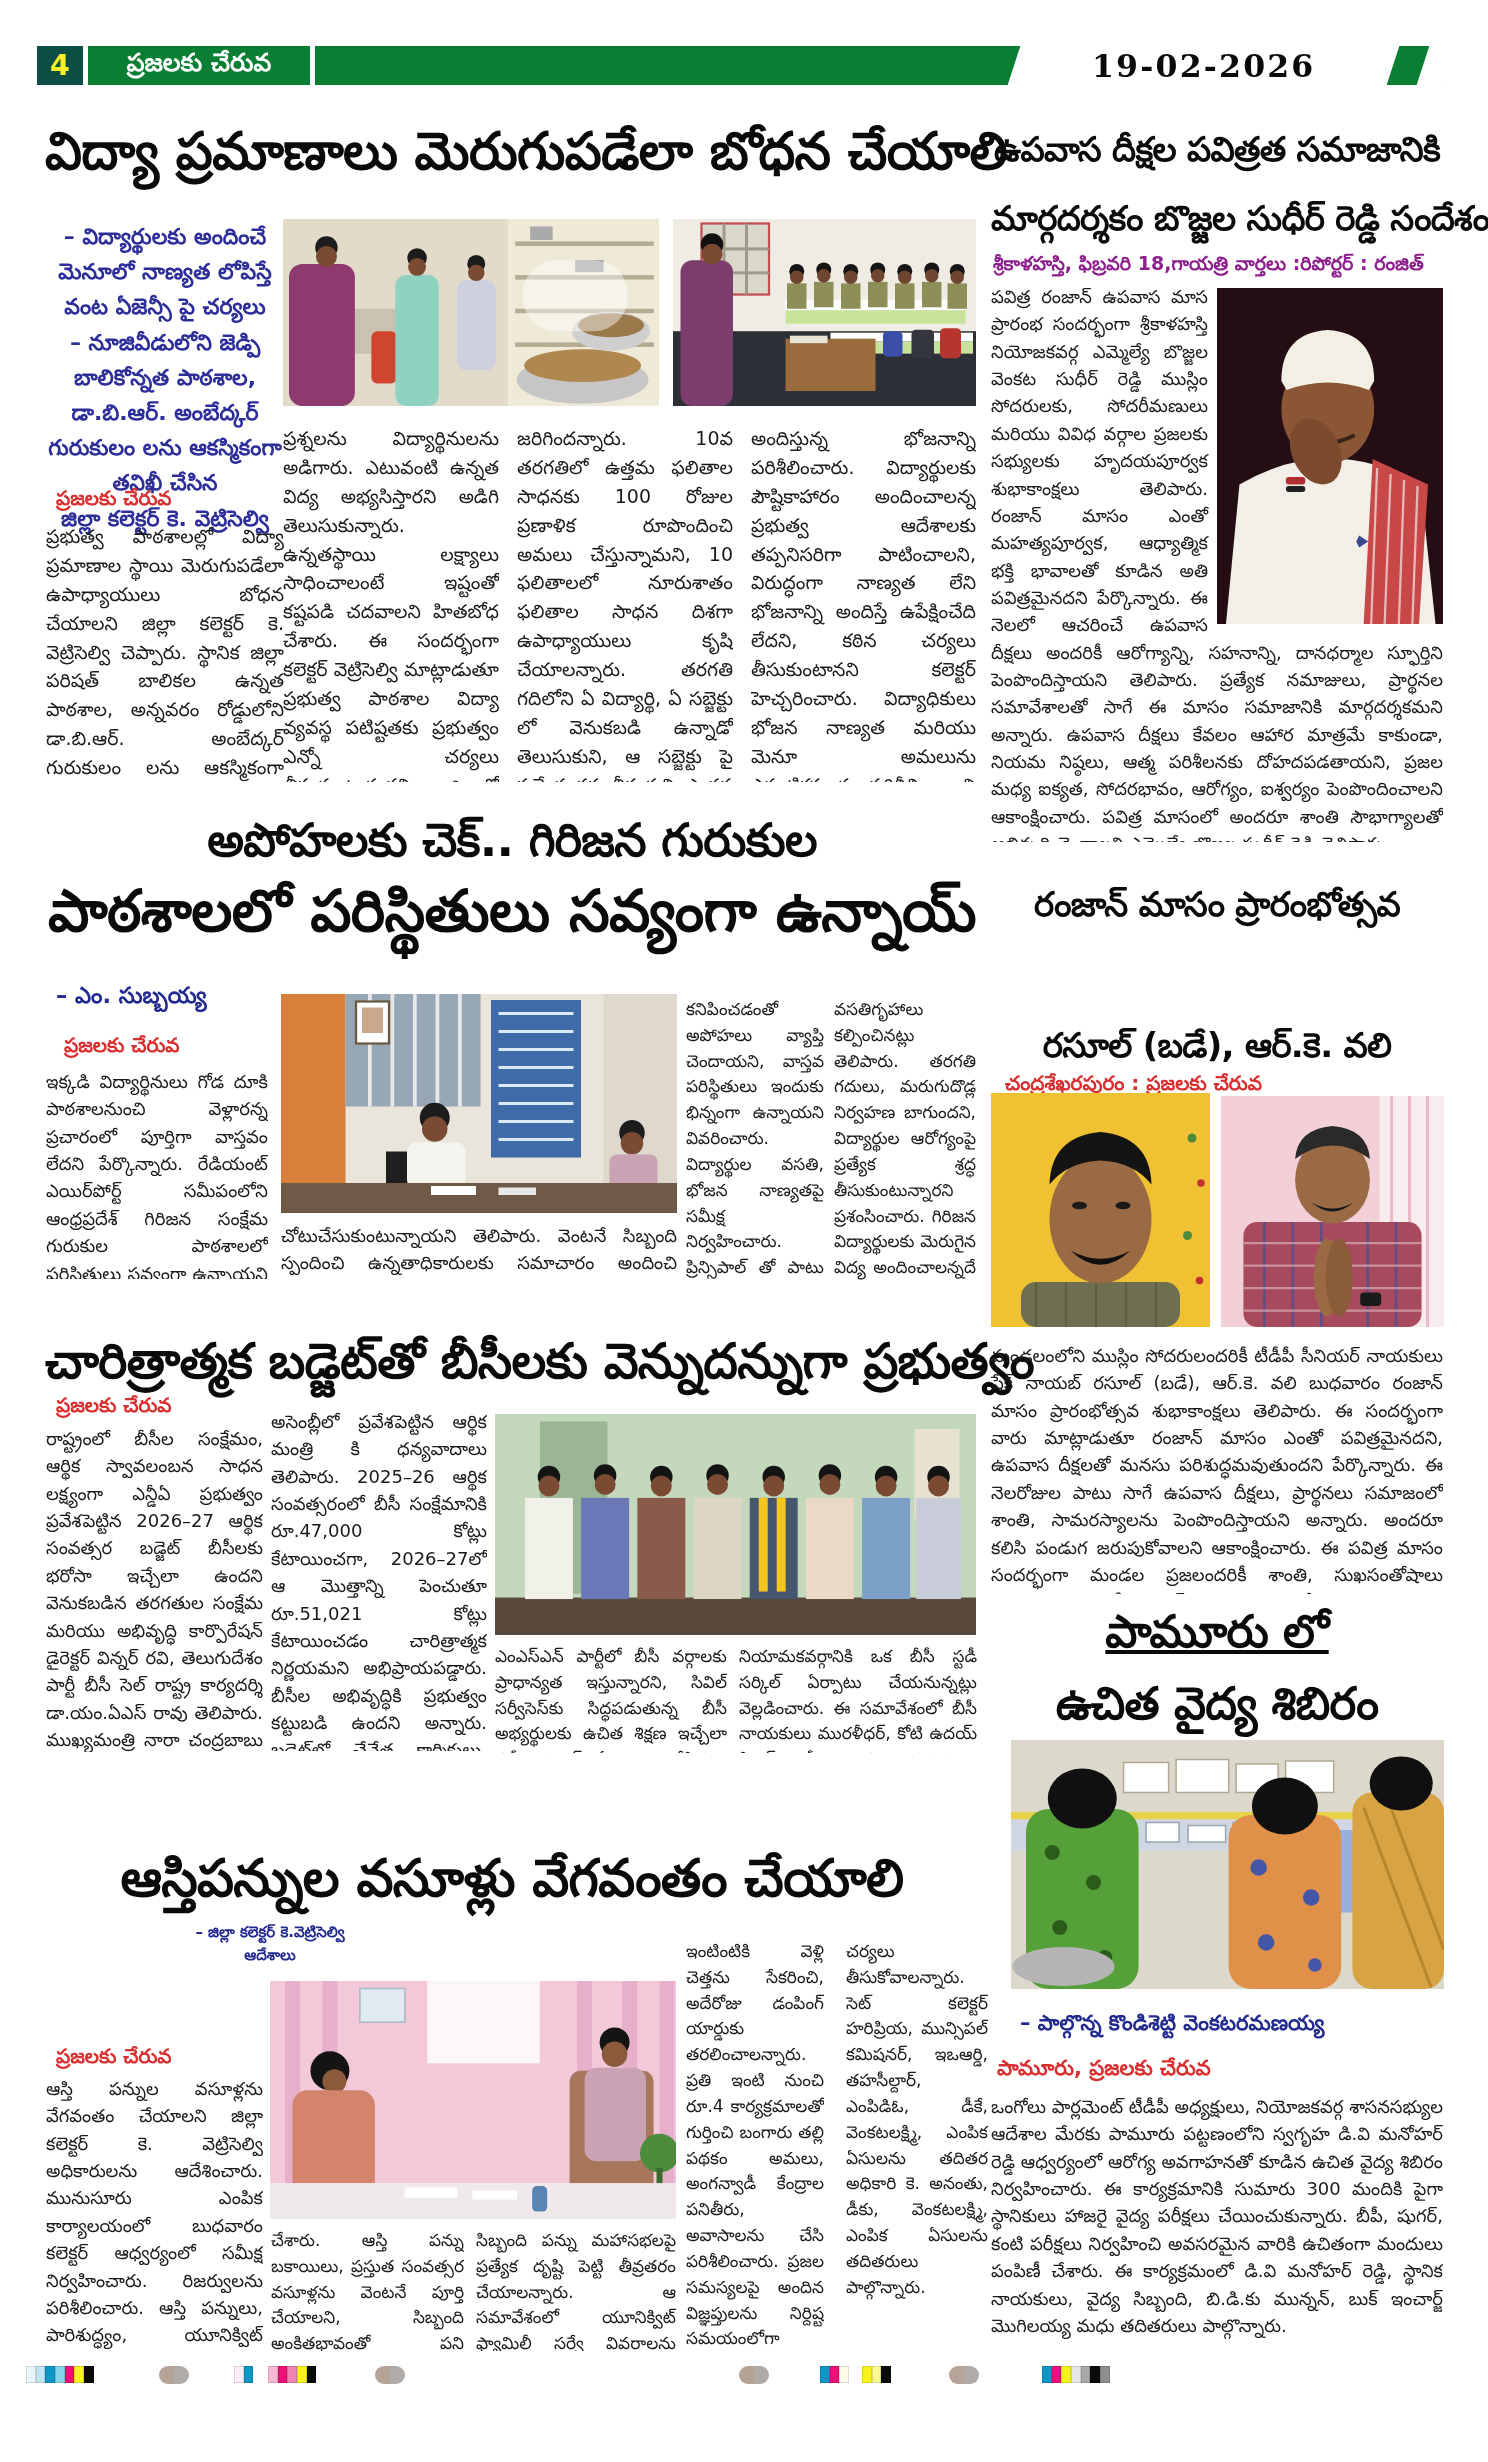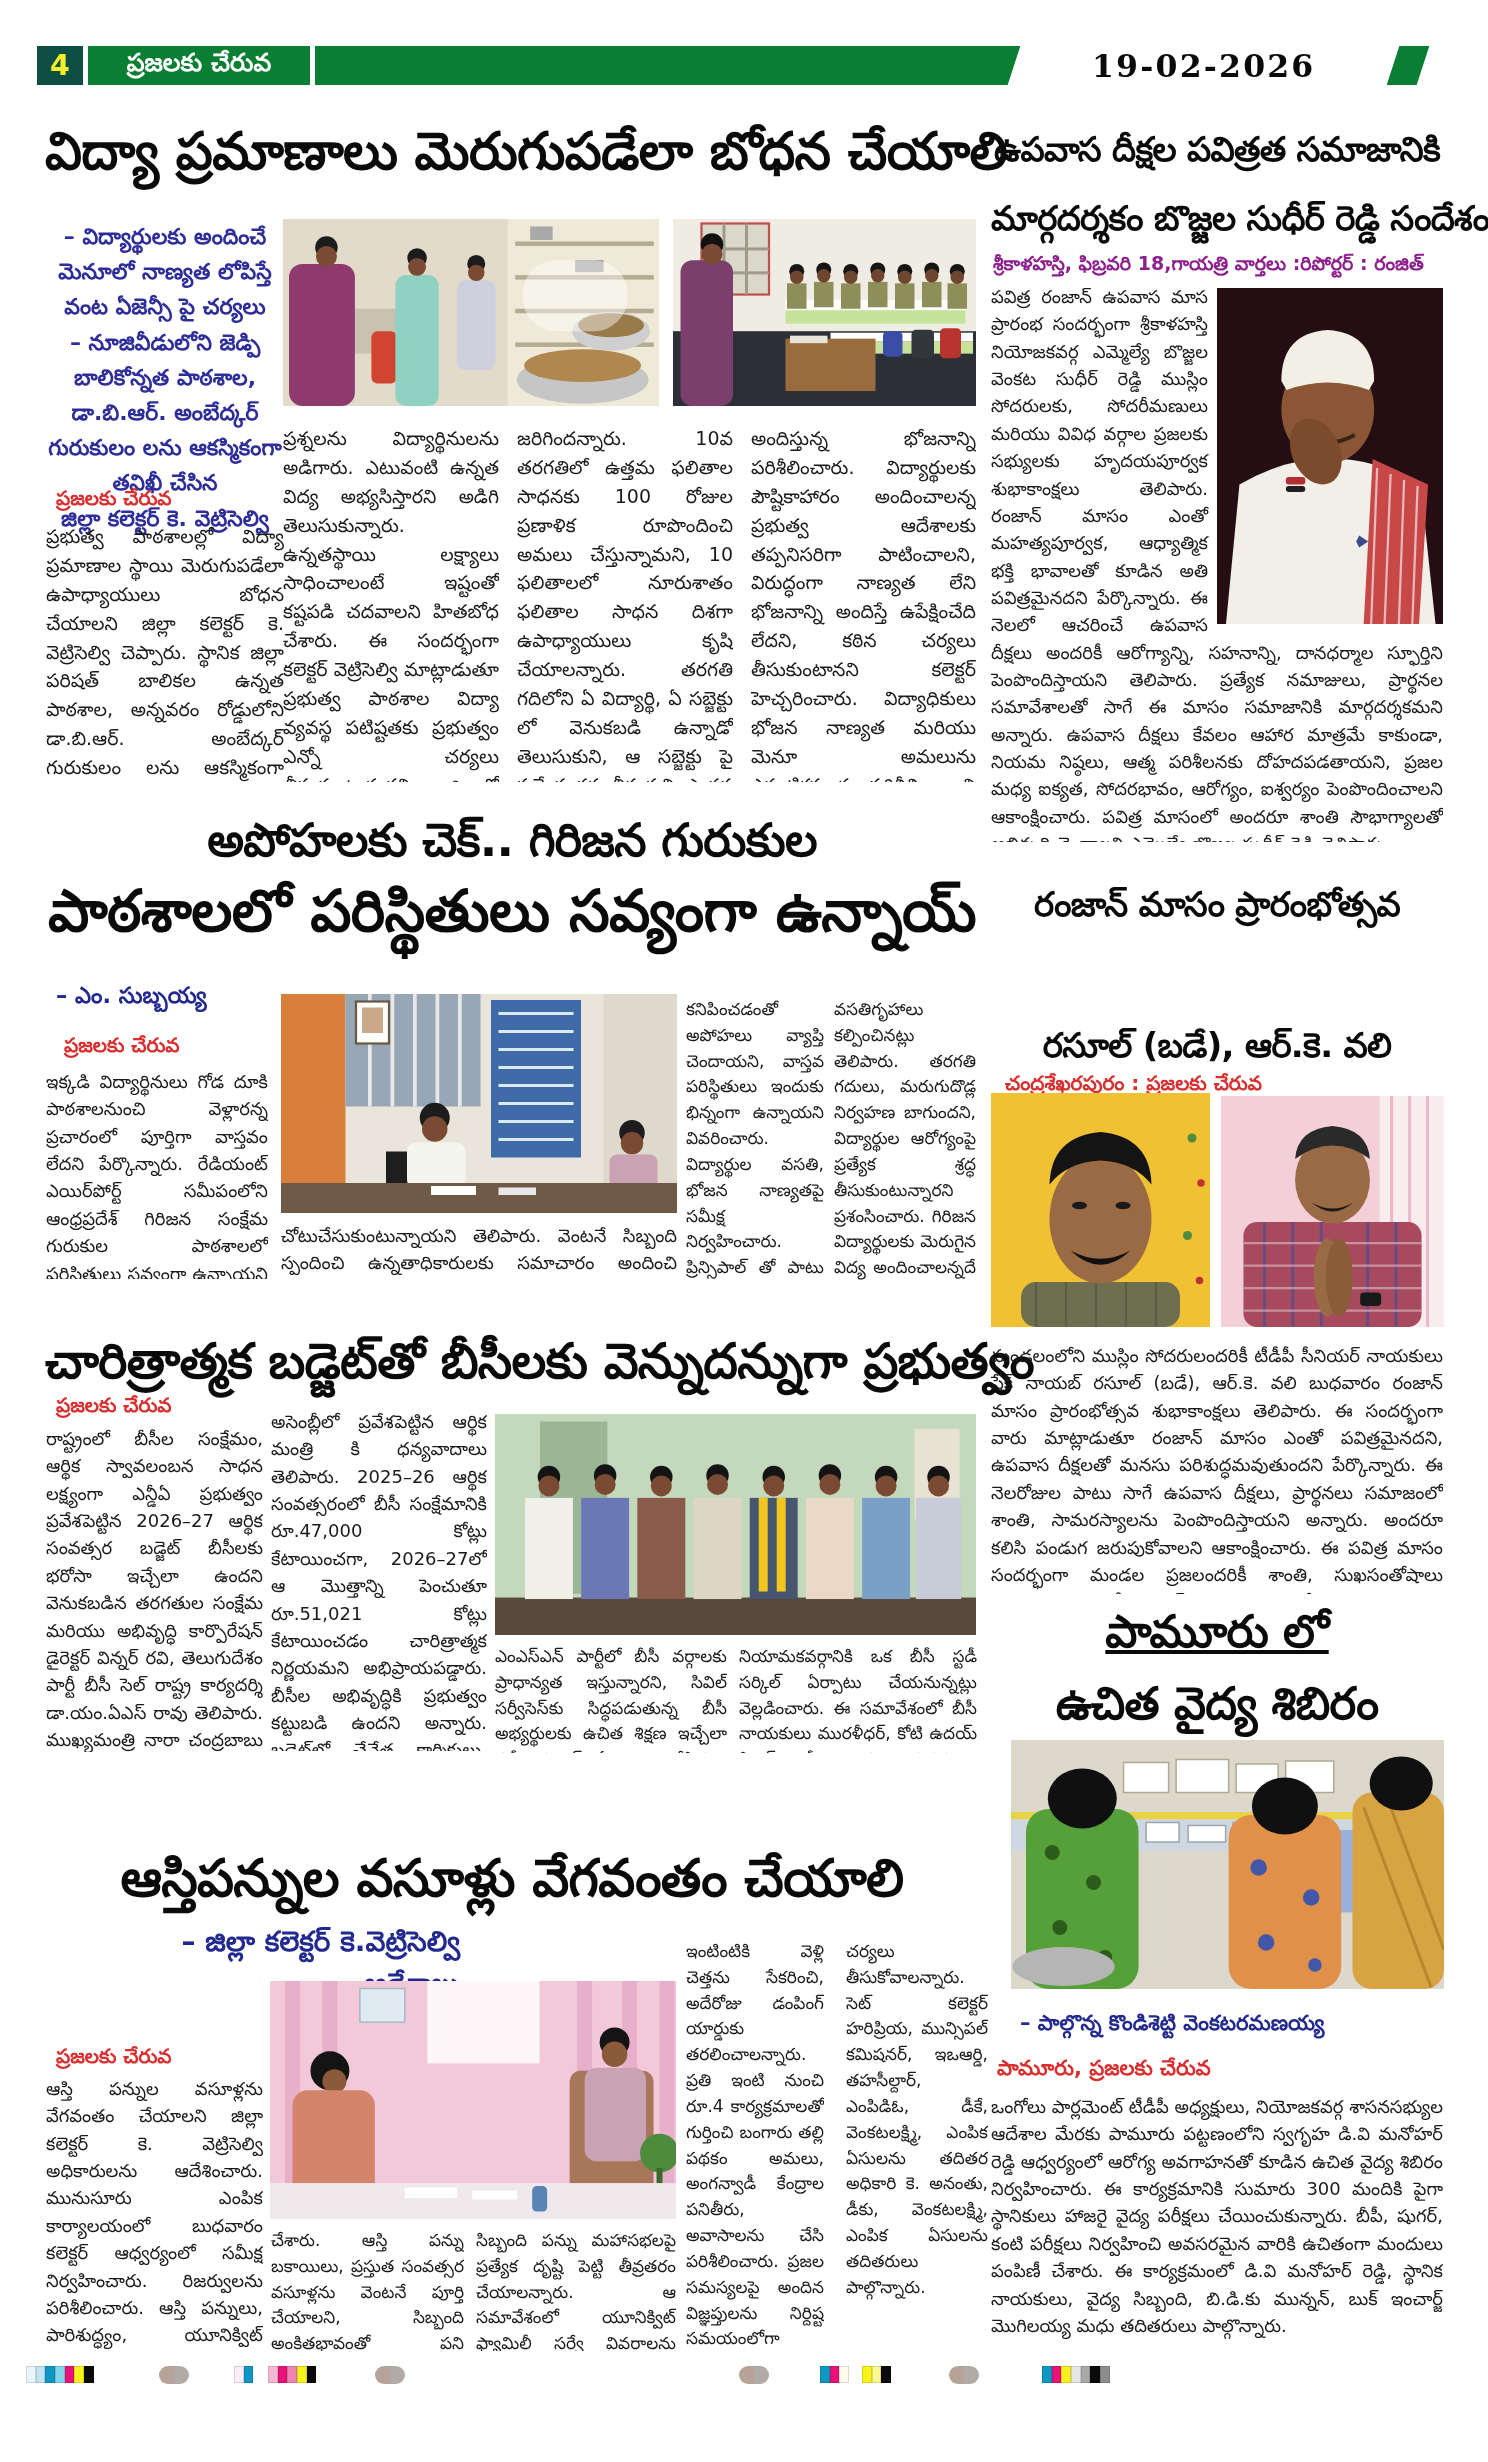--- a/index.html
+++ b/index.html
@@ -55,21 +55,21 @@
   #a3-headline{left:45px;top:1326px;width:934px;height:72px;font-size:49px;line-height:72px;}
   #a3-dateline{left:56px;top:1393px;font-size:20px;}
   #a3-col1{left:46px;top:1425px;width:217px;height:327px;font-size:18px;}
   #a3-col2{left:271px;top:1408px;width:216px;height:343px;font-size:18px;}
   #a3-photo{left:495px;top:1414px;width:481px;height:221px;}
   #a3-col3{left:495px;top:1644px;width:232px;height:109px;font-size:17px;}
   #a3-col4{left:739px;top:1644px;width:238px;height:109px;font-size:17px;}
 
   
   #a4-headline{left:45px;top:1839px;width:934px;height:79px;font-size:52px;line-height:79px;}
-  #a4-byline{left:100px;top:1921px;width:360px;font-size:28px;text-align:right;line-height:1.5;}
+  #a4-byline{left:90px;top:1921px;width:360px;font-size:15px;text-align:center;line-height:1.5;}
   #a4-dateline{left:56px;top:2044px;font-size:20px;}
   #a4-col1{left:46px;top:2075px;width:217px;height:274px;font-size:18px;}
   #a4-photo{left:270px;top:1981px;width:406px;height:238px;}
   #a4-col2{left:271px;top:2228px;width:193px;height:123px;font-size:17px;}
   #a4-col3{left:476px;top:2228px;width:200px;height:123px;font-size:17px;}
   #a4-col4{left:686px;top:1939px;width:138px;height:411px;font-size:17px;}
   #a4-col5{left:834px;top:1939px;width:142px;height:411px;font-size:17px;margin-left:12px;}
 
   
   #r1-hl1{left:991px;top:117px;width:452px;height:64px;font-size:34px;line-height:64px;}

